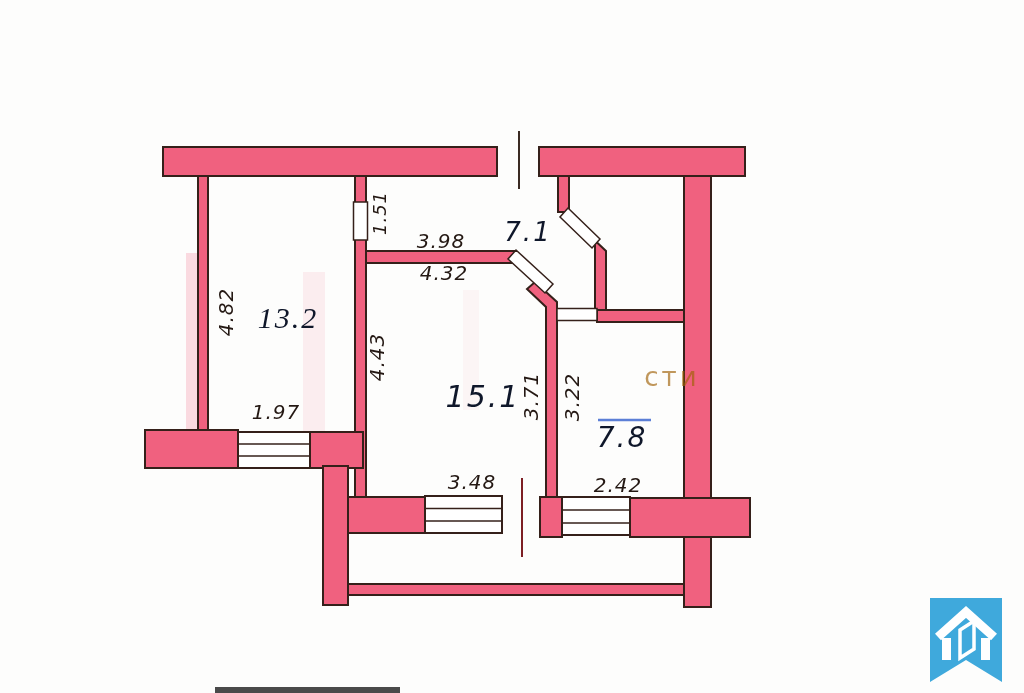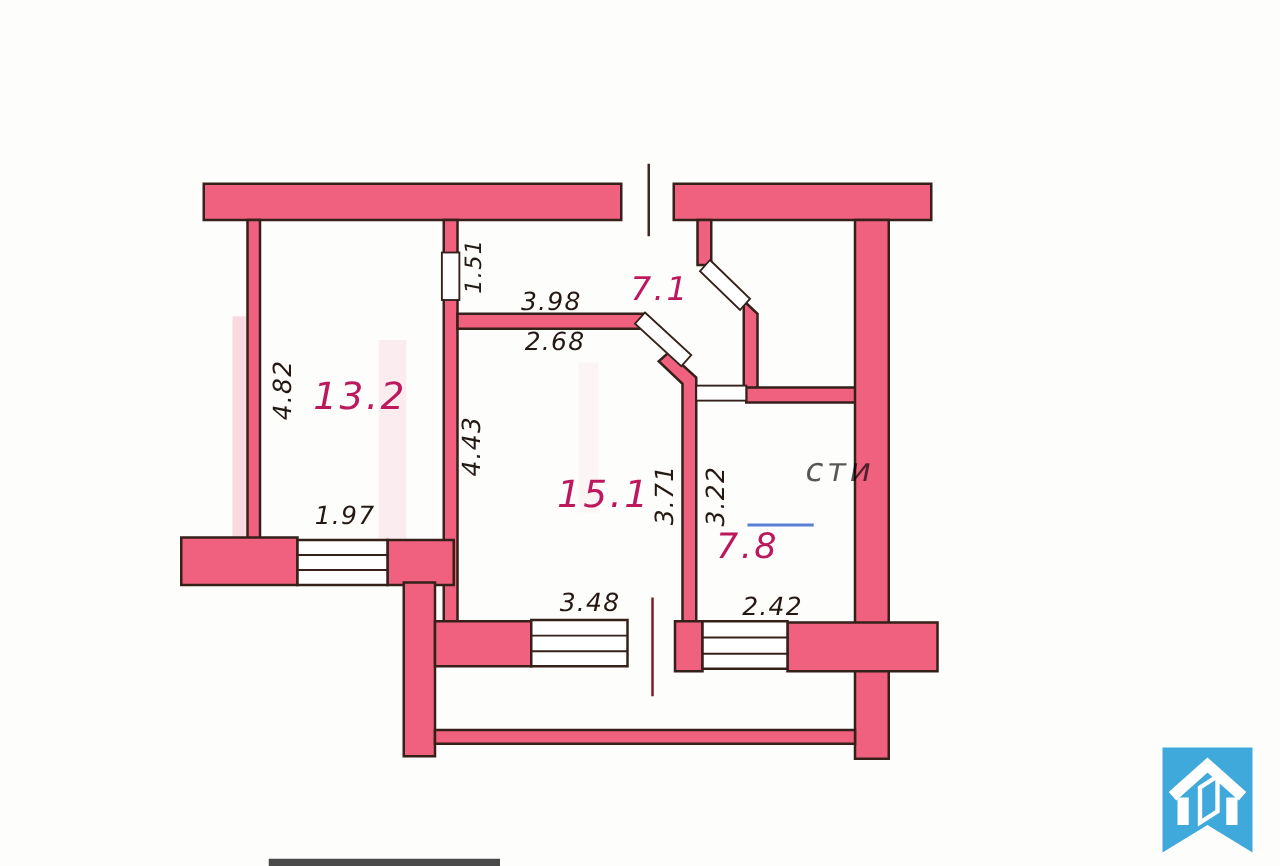--- a/index.html
+++ b/index.html
@@ -20,31 +20,30 @@
     user-select:none;
   }
   .dim{
     font-size:20px;
     color:#241813;
     font-weight:500;
   }
   .dim.v{ transform:translate(-50%,-50%) rotate(-90deg); }
   .room{
     font-size:30px;
-    color:#be185d;
+    color:#0f172a;
     letter-spacing:2px;
   }
   .room.small{ font-size:26px; }
   .room.mid{ font-size:28px; }
   .wm-frag{
     position:absolute;
     transform:translate(-50%,-50%);
-    font-style:italic;
     font-size:26px;
-    color:#000000;
+    color:#a16207;
     opacity:.65;
     letter-spacing:3px;
   }
 </style>
 </head>
 <body>
 
 <div id="stage">
 
   <svg id="plan-svg" width="1024" height="693" viewBox="0 0 1024 693">
@@ -124,30 +123,30 @@
 
     <g>
       <polygon points="930,598 1002,598 1002,682 966,660 930,682" fill="#3fa9dc"></polygon>
       <path d="M938,637 L966,612 L994,637" fill="none" stroke="#ffffff" stroke-width="9"></path>
       <rect x="942" y="638" width="9" height="22" fill="#ffffff"></rect>
       <rect x="981" y="638" width="9" height="22" fill="#ffffff"></rect>
       <path d="M960,630 L974,621 L974,649 L960,658 Z" fill="#3fa9dc" stroke="#ffffff" stroke-width="3.5"></path>
     </g>
   </svg>
 
-  <div class="lbl room" style="left:288px;top:318px;">13.2</div>
+  <div class="lbl room" style="left:288px;top:318px;font-family:Liberation Serif, serif;">13.2</div>
   <div class="lbl room small" style="left:528px;top:232px;">7.1</div>
   <div class="lbl room" style="left:483px;top:396px;">15.1</div>
-  <div class="lbl room mid" style="left:598px;top:437px;">7.8</div>
+  <div class="lbl room mid" style="left:622px;top:437px;">7.8</div>
 
   <div class="lbl dim v" style="left:226px;top:312px;">4.82</div>
   <div class="lbl dim" style="left:276px;top:412px;">1.97</div>
   <div class="lbl dim v" style="left:379px;top:213px;font-size:18px;">1.51</div>
   <div class="lbl dim" style="left:441px;top:241px;">3.98</div>
-  <div class="lbl dim" style="left:444px;top:273px;">2.68</div>
+  <div class="lbl dim" style="left:444px;top:273px;">4.32</div>
   <div class="lbl dim v" style="left:377px;top:357px;">4.43</div>
   <div class="lbl dim v" style="left:531px;top:396px;">3.71</div>
   <div class="lbl dim v" style="left:572px;top:397px;">3.22</div>
   <div class="lbl dim" style="left:472px;top:482px;">3.48</div>
   <div class="lbl dim" style="left:618px;top:485px;text-align:center;">2.42</div>
 
   <div class="wm-frag" style="left:672px;top:377px;">сти</div>
 
 </div>
 

